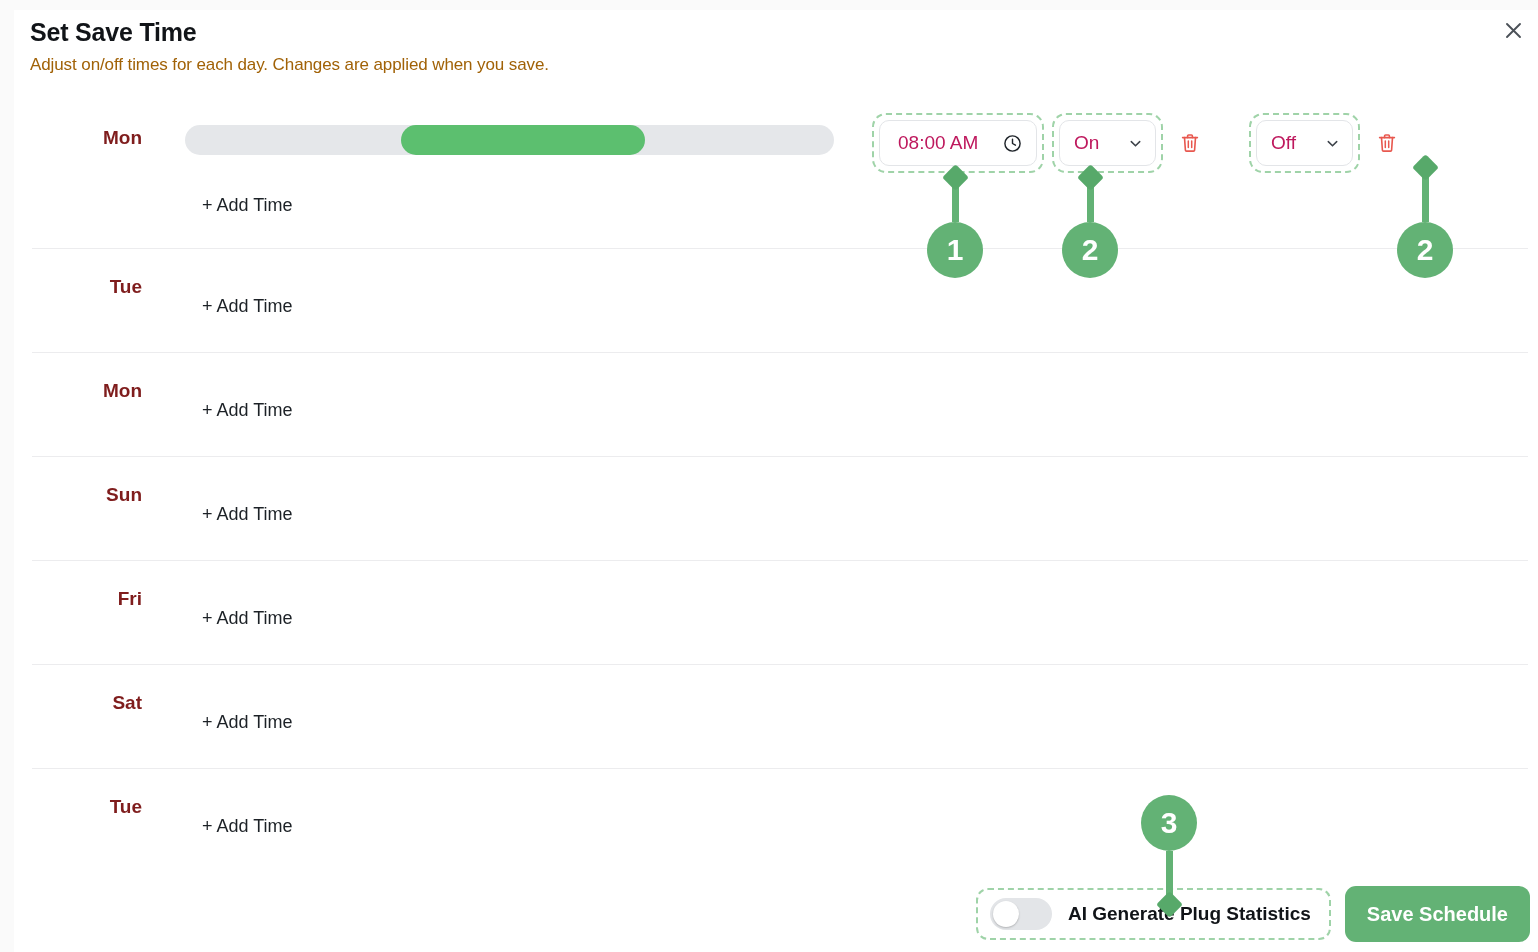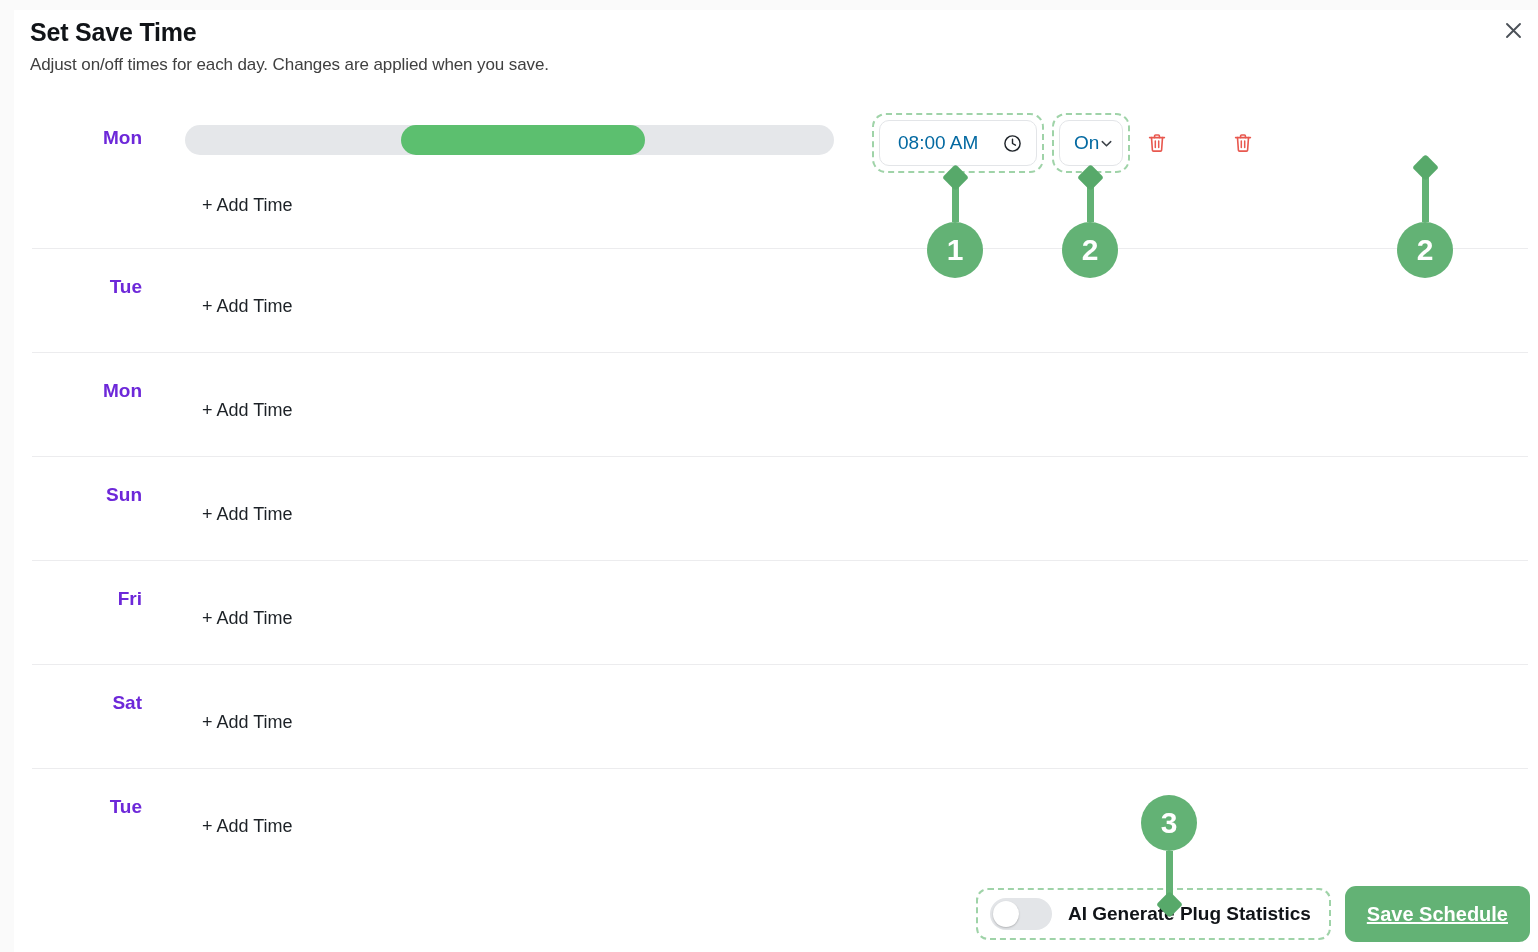--- a/index.html
+++ b/index.html
@@ -35,21 +35,21 @@
     font-size: 25px;
     font-weight: bold;
     color: #111418;
     letter-spacing: -0.2px;
   }
   .modal-subtitle {
     position: absolute;
     left: 16px;
     top: 45px;
     font-size: 17px;
-    color: #404040;
+    color: #a16207;
     letter-spacing: -0.1px;
   }
   .close-btn {
     position: absolute;
     right: 10px;
     top: 5px;
     width: 30px;
     height: 30px;
     display: flex;
     align-items: center;
@@ -74,21 +74,21 @@
   .day-row.plain { height: 104px; }
   .day-row.last  { height: 104px; border-bottom: none; }
 
   .day-label {
     position: absolute;
     left: 0;
     width: 110px;
     text-align: right;
     font-size: 19px;
     font-weight: bold;
-    color: #6d28d9;
+    color: #7f1d1d;
   }
   .day-row.first .day-label { top: 32px; }
   .day-row.plain .day-label, .day-row.last .day-label { top: 27px; }
 
   .add-time {
     position: absolute;
     left: 170px;
     font-size: 18px;
     color: #1c2126;
     cursor: pointer;
@@ -144,27 +144,27 @@
     align-items: center;
     box-sizing: border-box;
     cursor: pointer;
   }
   .field.time {
     width: 158px;
     padding: 0 14px 0 18px;
     justify-content: space-between;
   }
   .field.sel {
-    width: 64px;
+    width: 97px;
     padding: 0 12px 0 14px;
     justify-content: space-between;
   }
   .field-text {
     font-size: 19px;
-    color: #0369a1;
+    color: #be185d;
     font-weight: 500;
   }
   .icon-muted { color: #1f242a; display: flex; align-items: center; }
   .chev { color: #3c4249; display: flex; align-items: center; }
 
   .trash {
     width: 38px;
     height: 46px;
     display: flex;
     align-items: center;
@@ -259,21 +259,20 @@
     color: #ffffff;
     border: none;
     border-radius: 11px;
     height: 56px;
     padding: 17px 22px;
     font-size: 20px;
     font-weight: bold;
     font-family: "Liberation Sans", sans-serif;
     cursor: pointer;
     white-space: nowrap;
-    text-decoration: underline;
   }
 </style>
 </head>
 <body>
 
 <div id="modal">
 
   <div class="modal-title">Set Save Time</div>
   <div class="modal-subtitle">Adjust on/off times for each day. Changes are applied when you save.</div>
 
@@ -330,20 +329,30 @@
             <path d="M5.5 5.6 L6.4 18.1 A1.1 1.1 0 0 0 7.5 19.1 h7 a1.1 1.1 0 0 0 1.1 -1 L16.5 5.6" stroke="currentColor" stroke-width="1.6" stroke-linecap="round" stroke-linejoin="round"></path>
             <path d="M9.3 9 V15.4 M12.7 9 V15.4" stroke="currentColor" stroke-width="1.5" stroke-linecap="round"></path>
           </svg>
         </div>
 
         <div class="gap-lg"></div>
 
 
         <div class="gap-sm"></div>
 
+        <div class="hl">
+          <div class="field sel">
+            <span class="field-text">Off</span>
+            <span class="chev">
+              <svg width="15" height="15" viewBox="0 0 16 16" fill="none" aria-hidden="true">
+                <path d="M3.5 6 L8 10.5 L12.5 6" stroke="currentColor" stroke-width="1.6" stroke-linecap="round" stroke-linejoin="round"></path>
+              </svg>
+            </span>
+          </div>
+        </div>
 
         <div class="gap-sm"></div>
 
         <div class="trash">
           <svg width="22" height="22" viewBox="0 0 22 22" fill="none" aria-hidden="true">
             <path d="M3.6 5.6 H18.4" stroke="currentColor" stroke-width="1.6" stroke-linecap="round"></path>
             <path d="M8.6 5.6 V3.9 A0.9 0.9 0 0 1 9.5 3 h3 a0.9 0.9 0 0 1 0.9 0.9 V5.6" stroke="currentColor" stroke-width="1.6" stroke-linecap="round" stroke-linejoin="round"></path>
             <path d="M5.5 5.6 L6.4 18.1 A1.1 1.1 0 0 0 7.5 19.1 h7 a1.1 1.1 0 0 0 1.1 -1 L16.5 5.6" stroke="currentColor" stroke-width="1.6" stroke-linecap="round" stroke-linejoin="round"></path>
             <path d="M9.3 9 V15.4 M12.7 9 V15.4" stroke="currentColor" stroke-width="1.5" stroke-linecap="round"></path>
           </svg>

